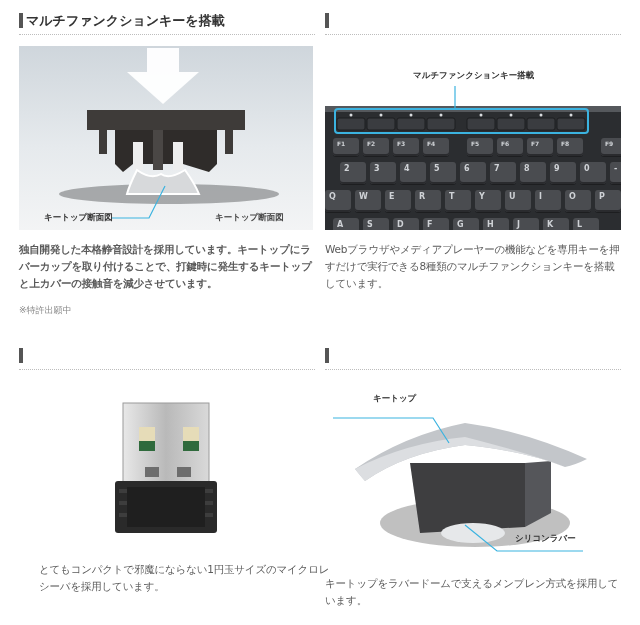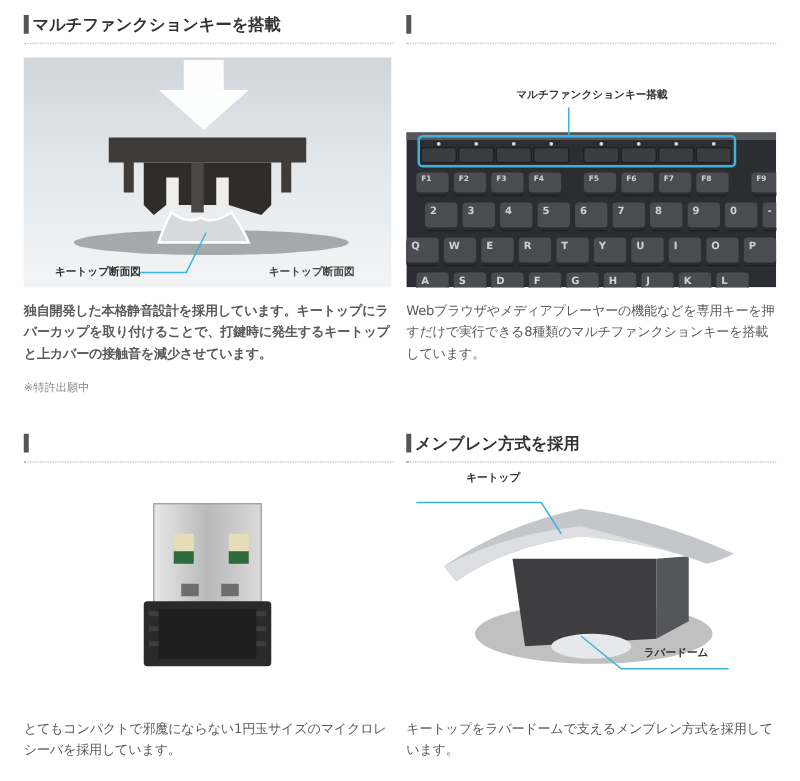--- a/index.html
+++ b/index.html
@@ -167,39 +167,39 @@
       <rect x="164" y="56" width="16" height="10" fill="#2f6a3c"></rect>
       <rect x="126" y="82" width="14" height="10" fill="#6d6d6d"></rect>
       <rect x="158" y="82" width="14" height="10" fill="#6d6d6d"></rect>
       <rect x="96" y="96" width="102" height="52" rx="3" fill="#2a2a2a"></rect>
       <rect x="100" y="104" width="94" height="4" fill="#3d3d3d"></rect>
       <rect x="100" y="116" width="94" height="4" fill="#3d3d3d"></rect>
       <rect x="100" y="128" width="94" height="4" fill="#3d3d3d"></rect>
       <rect x="108" y="102" width="78" height="40" fill="#1f1f1f"></rect>
     </svg>
   </div>
-  <div class="body-text" style="top:230px; width:300px;">とてもコンパクトで邪魔にならない1円玉サイズのマイクロレシーバを採用しています。</div>
+  <div class="body-text" style="top:216px; width:300px;margin-left:20px;">とてもコンパクトで邪魔にならない1円玉サイズのマイクロレシーバを採用しています。</div>
 </div>
 
 <div class="section" style="left:325px; top:345px;">
   <div class="heading">
-    <span class="bar"></span><span>メンブレン方式を採用</span>
-  </div>
-  <div class="figure" style="top:24px; width:296px; height:180px;">
+    <span class="bar"></span>
+  </div>
+  <div class="figure" style="top:40px; width:296px; height:180px;">
     <svg width="296" height="180" viewBox="0 0 296 180">
       <ellipse cx="150" cy="138" rx="95" ry="24" fill="#4a4a4a" opacity="0.35"></ellipse>
 
       <path d="M85,78 L200,78 L200,142 L95,148 Z" fill="#3e3e40"></path>
       <path d="M200,78 L226,76 L226,128 L200,142 Z" fill="#55565a"></path>
 
       <ellipse cx="148" cy="148" rx="32" ry="10" fill="#e6e8ea"></ellipse>
 
       <path d="M30,84 Q80,50 140,38 Q200,46 262,74 Q250,80 240,82 Q200,66 140,60 Q80,68 40,96 Z" fill="#c3c6ca"></path>
       <path d="M30,84 Q36,92 40,96 Q80,68 140,60 Q200,66 240,82 Q210,70 140,52 Q80,58 30,84 Z" fill="#dcdee1"></path>
 
       <polyline points="8,33 108,33 124,58" fill="none" stroke="#3bb3e0" stroke-width="1.2"></polyline>
       <polyline points="140,140 172,166 258,166" fill="none" stroke="#3bb3e0" stroke-width="1.2"></polyline>
     </svg>
     <div class="label" style="left:48px; top:8px;">キートップ</div>
-    <div class="label" style="left:190px; top:148px;">ラバードーム</div>
+    <div class="label" style="left:190px; top:148px;">シリコンラバー</div>
   </div>
   <div class="body-text" style="top:230px; width:296px;">キートップをラバードームで支えるメンブレン方式を採用しています。</div>
 </div>
 
 </body></html>

